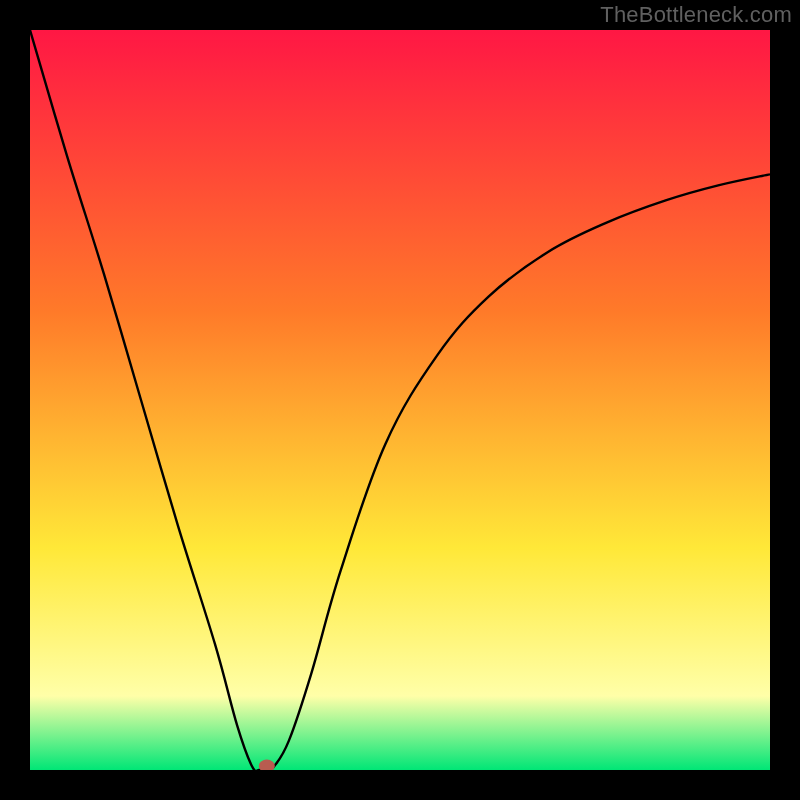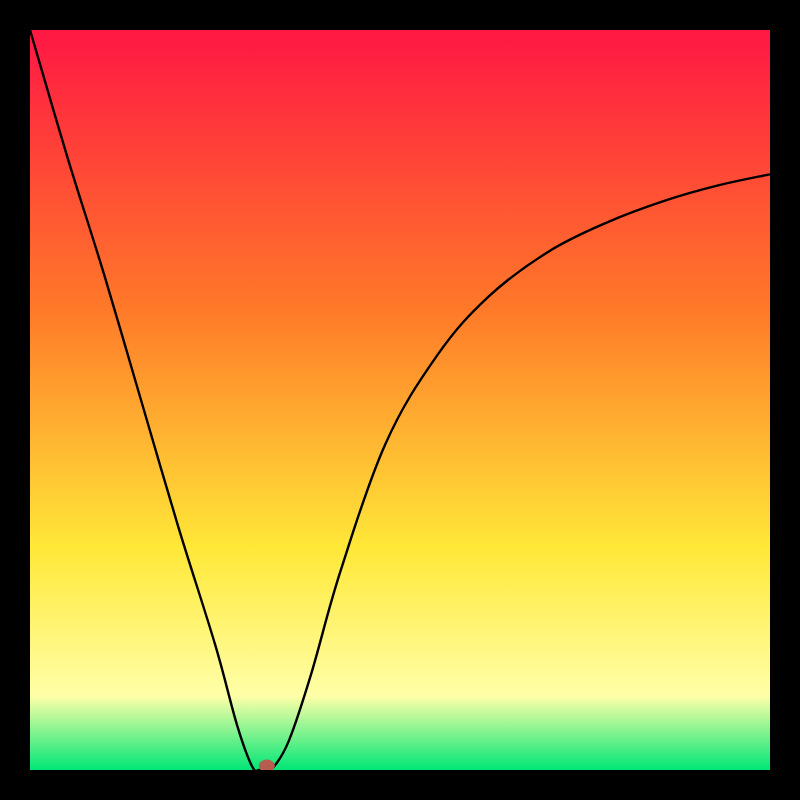--- a/index.html
+++ b/index.html
@@ -38,20 +38,21 @@
   .plot-area svg {
     display: block;
     width: 740px;
     height: 740px;
   }
 </style>
 </head>
 <body>
 
 <div class="outer">
+  <div class="watermark">TheBottleneck.com</div>
 
   <div class="plot-area">
     <svg viewBox="0 0 740 740" preserveAspectRatio="none">
       <defs>
         <linearGradient id="bg-grad" x1="0" y1="0" x2="0" y2="1">
           <stop offset="0" stop-color="#ff1744"></stop>
           <stop offset="0.38" stop-color="#ff7a29"></stop>
           <stop offset="0.70" stop-color="#ffe838"></stop>
           <stop offset="0.90" stop-color="#ffffa8"></stop>
           <stop offset="1" stop-color="#00e676"></stop>

